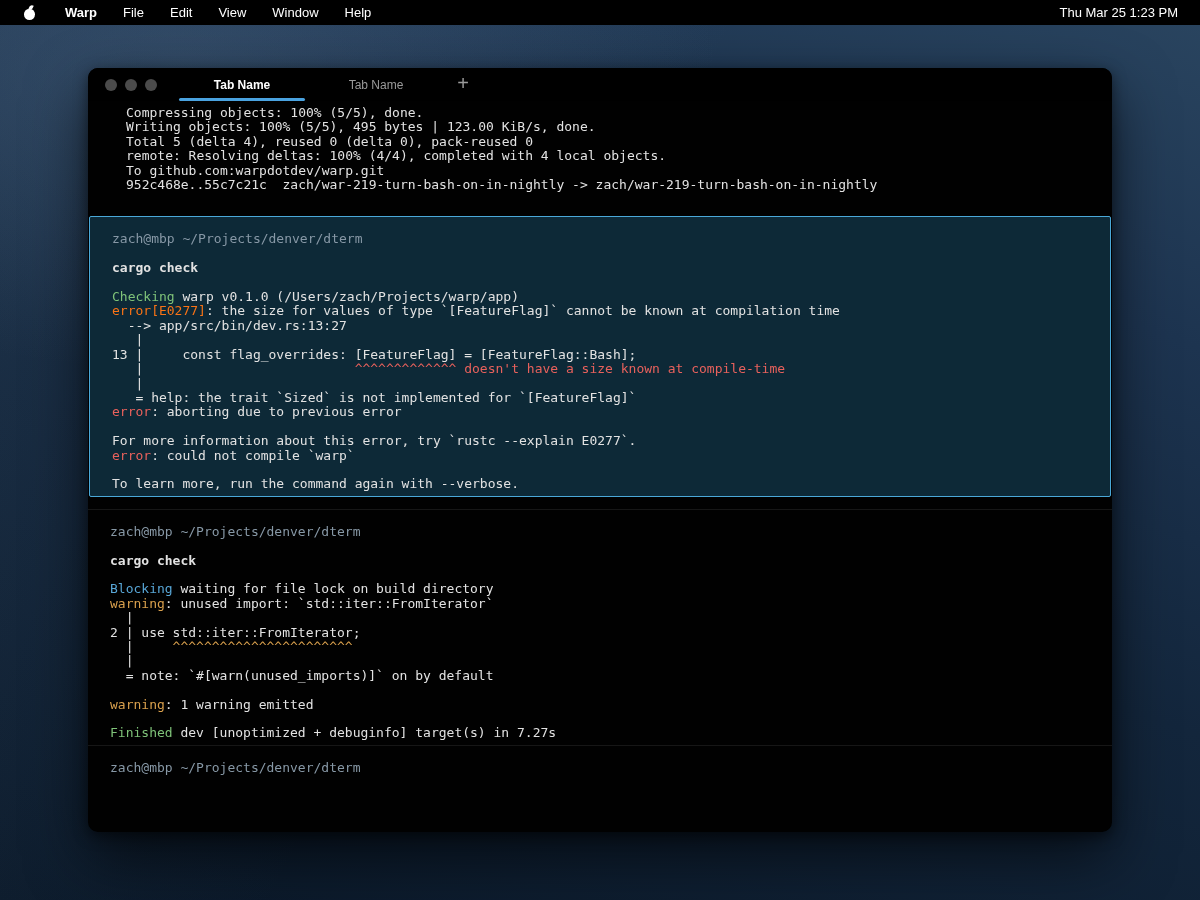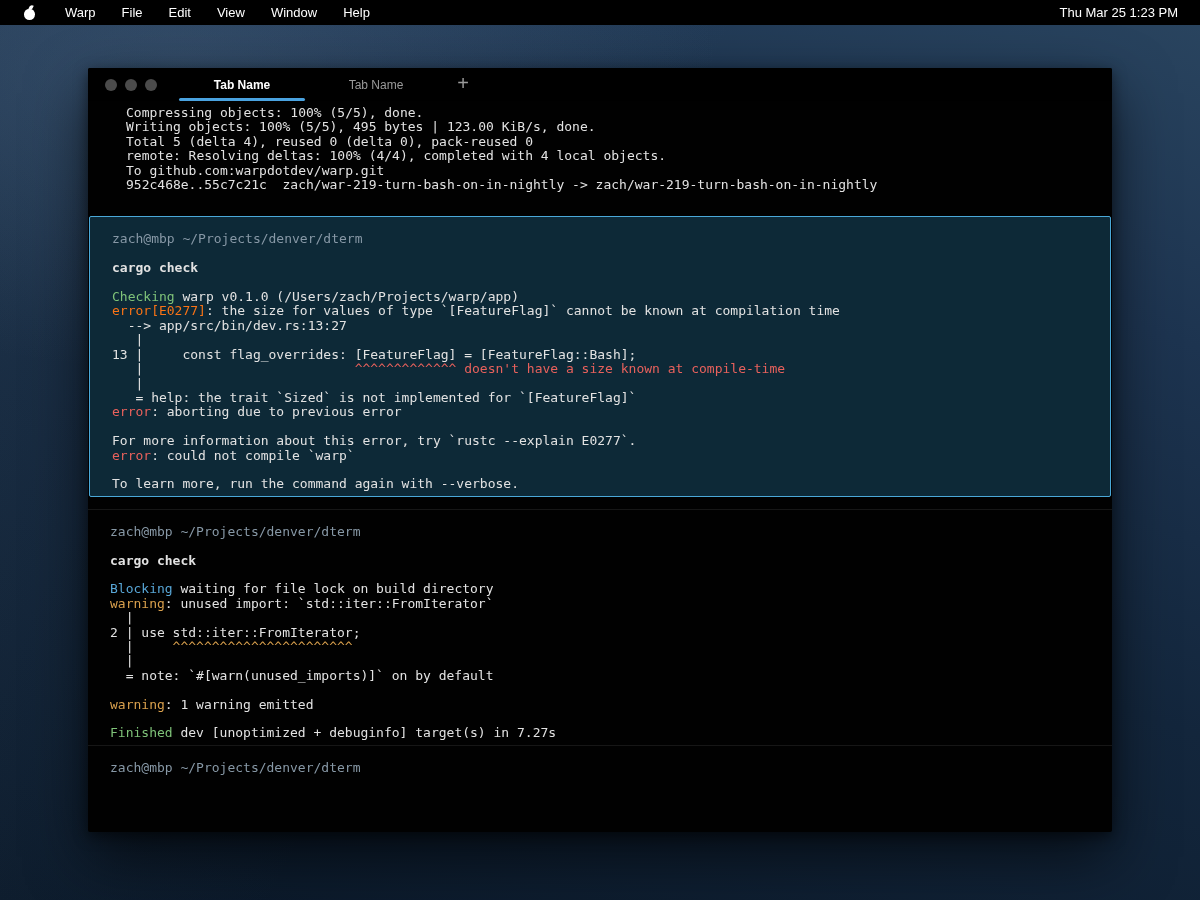--- a/index.html
+++ b/index.html
@@ -26,28 +26,28 @@
   .apple-wrap { width: 16px; height: 14px; position: relative; margin: 0 14px 0 8px; }
   .apple-body {
     position: absolute; left: 2px; top: 3px; width: 11px; height: 11px;
     background: #fff; border-radius: 46% 46% 50% 50%;
   }
   .apple-leaf {
     position: absolute; left: 7px; top: -1px; width: 4px; height: 5px;
     background: #fff; border-radius: 80% 0 80% 0; transform: rotate(18deg);
   }
   .menu-item { margin: 0 13px; }
-  .menu-item.bold { font-weight: normal; }
+  .menu-item.bold { font-weight: bold; }
   .mb-spacer { flex: 1; }
   .clock { margin-right: 8px; }
 
   
   .window {
     position: absolute; left: 88px; top: 68px; width: 1024px; height: 764px;
-    background: #010101; border-radius: 2px; overflow: hidden;
+    background: #010101; border-radius: 10px; overflow: hidden;
     box-shadow: 0 25px 60px rgba(0,0,0,0.6), 0 4px 14px rgba(0,0,0,0.5);
   }
   .tabbar {
     height: 33px; background: #000; display: flex; align-items: stretch;
   }
   .traffic { display: flex; align-items: center; gap: 8px; padding: 0 18px 0 17px; }
   .dot { width: 12px; height: 12px; border-radius: 50%; background: #4b4b4b; }
   .tab {
     position: relative; width: 134px; display: flex; align-items: center; justify-content: center;
     font-size: 12px; color: #9a9a9a; cursor: default;

